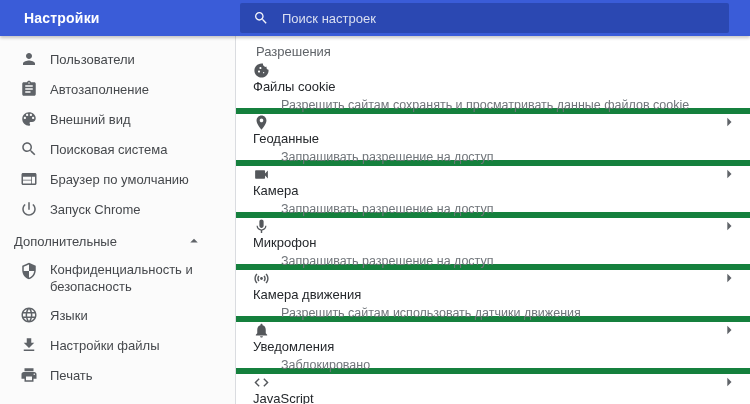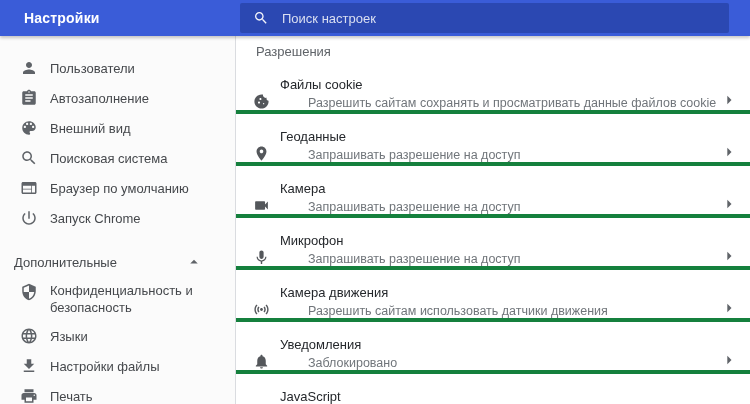--- a/index.html
+++ b/index.html
@@ -28,43 +28,43 @@
   .search-box .icon { width:16px; height:16px; color:#ffffff; opacity:.95; flex:0 0 auto; }
   .search-input {
     flex:1; margin-left:13px; background:transparent; border:none; outline:none;
     color:#ffffff; font-size:13px; font-family:"Liberation Sans", sans-serif;
   }
   .search-input::placeholder { color:rgba(255,255,255,0.82); opacity:1; }
   
   .body { position:absolute; top:36px; left:0; right:0; bottom:0; display:flex; }
   .sidebar {
     width:236px; flex:0 0 236px; background:#FBFBFB;
-    border-right:1px solid #DADCE0; padding-top:17px;
+    border-right:1px solid #DADCE0; padding-top:8px;
   }
   .side-item {
     height:30px; display:flex; align-items:center; padding-left:20px;
     cursor:pointer; color:#45484C; font-size:13px;
   }
   .side-item .icon { width:18px; height:18px; color:#5F6368; flex:0 0 auto; margin-right:12px; }
   .side-item.two-line { height:44px; align-items:flex-start; padding-top:5px; }
   .side-item.two-line .icon { margin-top:1px; }
   .side-item.two-line .side-label { line-height:17px; max-width:160px; }
   .adv-header {
-    height:30px; margin-top:14px; display:flex; align-items:center;
+    height:30px; margin-top:2px; display:flex; align-items:center;
     padding-left:14px; color:#45484C; font-size:13px; cursor:pointer;
   }
   .adv-header .chev { width:18px; height:18px; color:#5F6368; margin-left:68px; }
   
   .content { flex:1; background:#ffffff; overflow:hidden; }
   .section-title {
     padding:9px 0 4px 20px; font-size:13px; line-height:13px; color:#5F6368;
   }
   .perm-row {
-    height:52px; display:flex; align-items:flex-end; padding-left:17px;
-    border-bottom:4px solid #15803d; cursor:pointer;
+    height:52px; display:flex; align-items:flex-start; padding-left:17px;
+    border-bottom:6px solid #15803d; cursor:pointer;flex-direction:column;
   }
   .perm-row .icon { width:17px; height:17px; color:#54575B; flex:0 0 auto; margin-right:10px; }
   .perm-text { display:flex; flex-direction:column; }
   .perm-title { font-size:13px; color:#24272B; line-height:15px; margin-bottom:4px; }
   .perm-sub { font-size:12.5px; color:#70757A; line-height:14px;margin-left:28px; }
   .perm-arrow { margin-left:auto; margin-right:11px; width:20px; height:20px; color:#5F6368; flex:0 0 auto; }
   svg { display:block; width:100%; height:100%; }
 </style>
 </head>
 <body>

